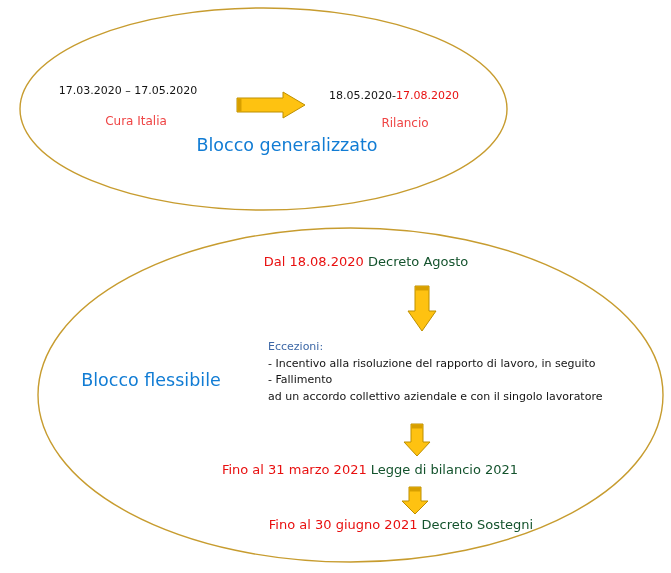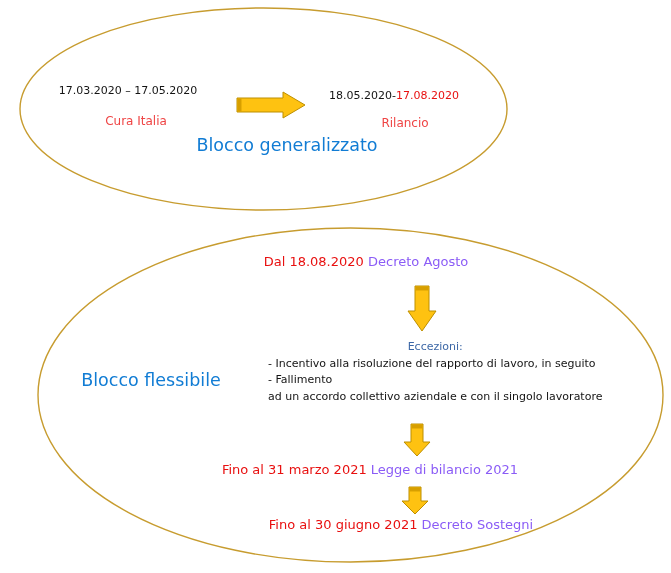--- a/index.html
+++ b/index.html
@@ -11,26 +11,26 @@
     font-family:"DejaVu Sans","Liberation Sans",sans-serif;
   }
   .layer{position:absolute;left:0;top:0;}
   .t{position:absolute;white-space:nowrap;line-height:1.2;color:#141414;}
   .c{transform:translateX(-50%);}
   .date{font-size:11px;}
   .lbl{font-size:12px;color:#ef4444;}
   .title{font-size:17.5px;color:#117cd4;}
   .step{font-size:13px;}
   .red{color:#e81010;}
-  .bblue{color:#8b5cf6;}
+  .bblue{color:#14532d;}
   .exc{
     position:absolute;left:268px;top:339px;
     font-size:11px;line-height:16.5px;color:#141414;
   }
-  .exc .head{color:#3c67a6;text-align:center;}
+  .exc .head{color:#3c67a6;}
   .exc div{white-space:nowrap;}
 </style>
 </head>
 <body>
 
 <div class="canvas">
 
   <svg class="layer" width="671" height="573" viewBox="0 0 671 573">
 
     <ellipse cx="263.5" cy="109" rx="243.5" ry="101" fill="none" stroke="#c79c2f" stroke-width="1.4"></ellipse>

